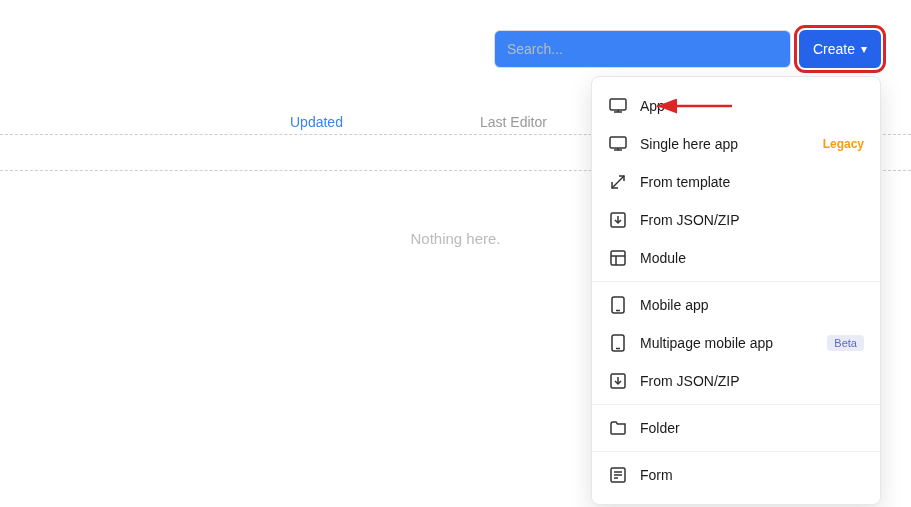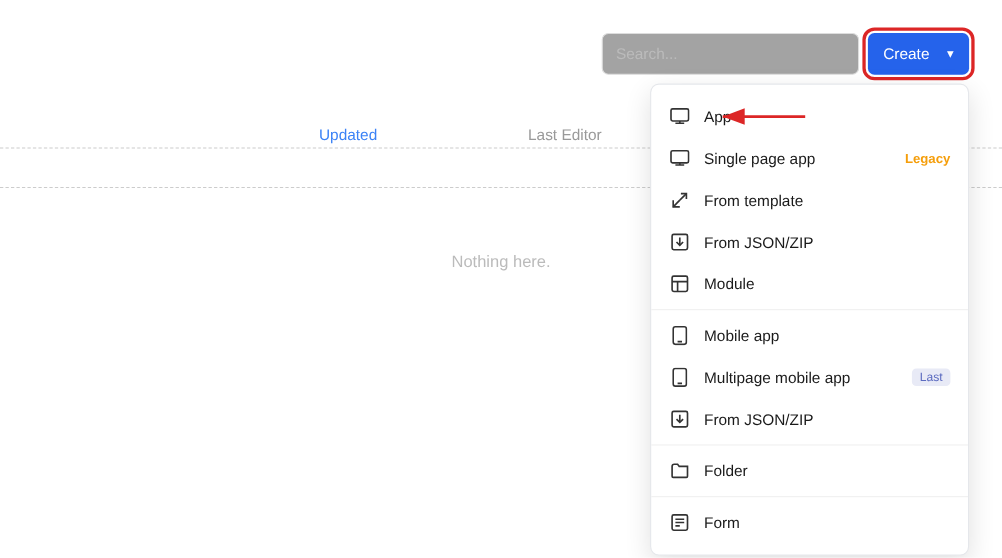--- a/index.html
+++ b/index.html
@@ -61,46 +61,46 @@
       position: absolute;
       top: 30px;
       right: 30px;
       display: flex;
       align-items: flex-start;
       gap: 8px;
     }
 
     
     .search-input {
-      width: 234px;
+      width: 297px;
       height: 38px;
       border: 1px solid #ddd;
       border-radius: 6px;
       padding: 0 12px;
       font-size: 14px;
       color: #333;
       outline: none;
-      background: #a3a3a3;
+      background: #3b82f6;
     }
     .search-input::placeholder { color: #bbb; }
 
     
     .create-btn {
       height: 38px;
       background: #2563eb;
       color: #fff;
       border: none;
       border-radius: 6px;
       padding: 0 14px;
       font-size: 14px;
       font-weight: 500;
       cursor: pointer;
       display: flex;
       align-items: center;
-      gap: 16px;
+      gap: 6px;
       outline: 3px solid #dc2626;
       outline-offset: 2px;
     }
 
     .create-btn .chevron {
       font-size: 12px;
     }
 
     
     .dropdown-menu {
@@ -207,21 +207,21 @@
         </div>
 
         <div class="menu-item">
           <span class="icon">
             <svg width="18" height="18" viewBox="0 0 18 18" fill="none" stroke="#333" stroke-width="1.5">
               <rect x="1" y="2" width="16" height="11" rx="1.5"></rect>
               <line x1="5" y1="15" x2="13" y2="15"></line>
               <line x1="9" y1="13" x2="9" y2="15"></line>
             </svg>
           </span>
-          <span>Single page app</span>
+          <span>Single here app</span>
           <span class="badge-legacy">Legacy</span>
         </div>
 
         <div class="menu-item">
           <span class="icon">
             <svg width="18" height="18" viewBox="0 0 18 18" fill="none" stroke="#333" stroke-width="1.5">
               <line x1="3" y1="15" x2="9" y2="9"></line>
               <polyline points="3,9 3,15 9,15"></polyline>
               <line x1="9" y1="9" x2="15" y2="3"></line>
               <polyline points="10,3 15,3 15,8"></polyline>
@@ -267,21 +267,21 @@
         </div>
 
         <div class="menu-item">
           <span class="icon">
             <svg width="14" height="18" viewBox="0 0 14 18" fill="none" stroke="#333" stroke-width="1.5">
               <rect x="1" y="1" width="12" height="16" rx="2"></rect>
               <line x1="5" y1="14.5" x2="9" y2="14.5"></line>
             </svg>
           </span>
           <span>Multipage mobile app</span>
-          <span class="badge-beta">Last</span>
+          <span class="badge-beta">Beta</span>
         </div>
 
         <div class="menu-item">
           <span class="icon">
             <svg width="18" height="18" viewBox="0 0 18 18" fill="none" stroke="#333" stroke-width="1.5">
               <rect x="2" y="2" width="14" height="14" rx="1.5"></rect>
               <line x1="9" y1="5" x2="9" y2="11"></line>
               <polyline points="6,9 9,12 12,9"></polyline>
             </svg>
           </span>

